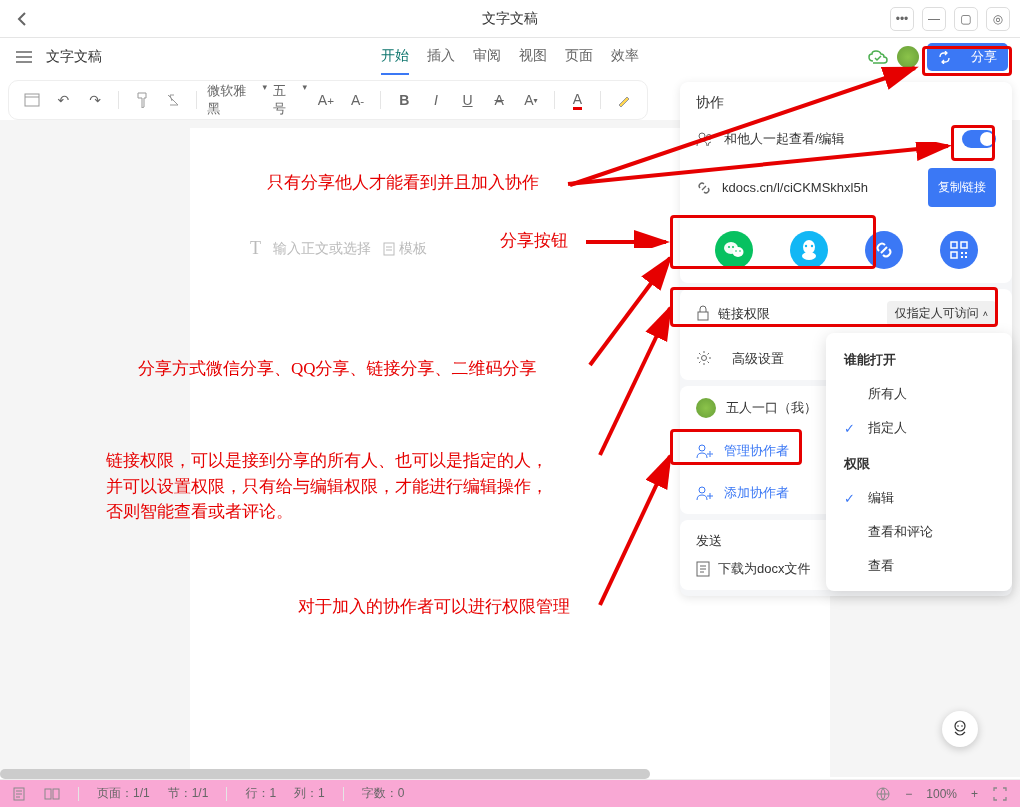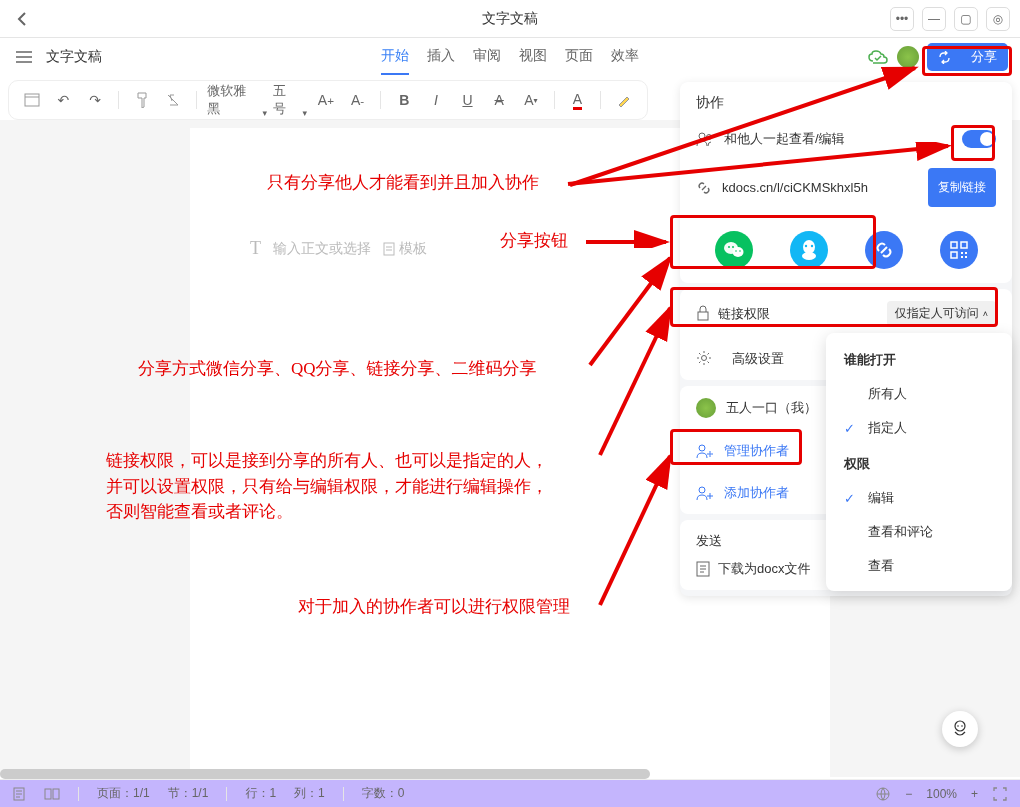--- a/index.html
+++ b/index.html
@@ -9,30 +9,30 @@
 .back-btn { width: 24px; height: 24px; display: flex; align-items: center; justify-content: center; cursor: pointer; color: #666; font-size: 16px; }
 .title { position: absolute; left: 50%; transform: translateX(-50%); font-size: 14px; color: #333; }
 .win-controls { margin-left: auto; display: flex; gap: 8px; }
 .win-btn { width: 24px; height: 24px; border: 1px solid #ddd; border-radius: 5px; display: flex; align-items: center; justify-content: center; cursor: pointer; color: #666; font-size: 12px; }
 
 .menubar { height: 38px; display: flex; align-items: center; padding: 0 12px; position: relative; }
 .menu-icon { width: 24px; height: 24px; display: flex; align-items: center; justify-content: center; color: #666; margin-right: 10px; }
 .doc-name { font-size: 14px; color: #333; }
 .tabs { position: absolute; left: 50%; transform: translateX(-50%); display: flex; gap: 18px; }
 .tab { font-size: 14px; color: #666; cursor: pointer; padding: 8px 0; }
-.tab.active { color: #3b82f6; border-bottom: 2px solid #3b78f5; }
+.tab.active { color: #0f766e; border-bottom: 2px solid #3b78f5; }
 .right-controls { margin-left: auto; display: flex; align-items: center; gap: 8px; }
 .cloud-icon { width: 22px; height: 22px; color: #4caf50; display: flex; align-items: center; justify-content: center; }
 .avatar { width: 22px; height: 22px; border-radius: 50%; background: radial-gradient(#8bc34a, #689f38); }
 .share-btn { background: #3b78f5; color: white; border-radius: 5px; padding: 5px 11px; display: flex; align-items: center; gap: 20px; cursor: pointer; font-size: 13px; }
 
 .toolbar { height: 40px; border: 1px solid #eee; border-radius: 10px; margin: 4px 8px; display: flex; align-items: center; padding: 0 10px; gap: 6px; width: 640px; }
 .toolbar .tb-btn { width: 26px; height: 26px; display: flex; align-items: center; justify-content: center; color: #666; font-size: 14px; cursor: pointer; }
 .toolbar .tb-sep { width: 1px; height: 18px; background: #e5e5e5; margin: 0 4px; }
-.font-select { color: #666; display: flex; align-items: flex-end; gap: 4px; cursor: pointer; font-size: 13px; }
+.font-select { color: #666; display: flex; align-items: flex-start; gap: 4px; cursor: pointer; font-size: 13px; }
 
 .canvas-area { position: absolute; top: 120px; left: 0; right: 0; bottom: 30px; background: #f5f5f5; display: flex; justify-content: center; overflow: hidden; }
 .page { width: 640px; min-height: 660px; background: #fff; margin-top: 8px; padding: 110px 60px 60px; }
 .placeholder { display: flex; align-items: center; gap: 12px; color: #bbb; font-size: 14px; }
 .ph-t { font-family: serif; font-size: 18px; }
 
 .share-panel { position: absolute; top: 82px; right: 8px; width: 332px; background: #f5f6f8; border-radius: 8px; box-shadow: 0 2px 10px rgba(0,0,0,0.1); }
 .panel-section { background: #fff; margin-bottom: 6px; border-radius: 8px; }
 .panel-title { padding: 12px 16px 8px; font-size: 14px; font-weight: 500; }
 .panel-row { padding: 10px 16px; display: flex; align-items: center; gap: 10px; }
@@ -57,21 +57,21 @@
 
 .send-section { padding: 12px 16px; }
 .send-title { font-size: 13px; margin-bottom: 10px; }
 .send-row { display: flex; align-items: center; gap: 8px; color: #333; cursor: pointer; font-size: 13px; }
 
 .popup { position: absolute; top: 333px; right: 8px; width: 186px; background: #fff; border-radius: 8px; box-shadow: 0 4px 16px rgba(0,0,0,0.15); padding: 14px 0 8px; }
 .popup-section-title { padding: 4px 18px 8px; font-size: 13px; font-weight: 600; }
 .popup-item { padding: 8px 18px; display: flex; align-items: center; gap: 10px; cursor: pointer; font-size: 13px; }
 .popup-check { width: 14px; color: #3b78f5; flex-shrink: 0; }
 
-.statusbar { position: absolute; bottom: 0; left: 0; right: 0; height: 28px; border-top: 1px solid #eee; display: flex; align-items: center; padding: 0 12px; font-size: 12px; color: #666; gap: 18px; background: #c4b5fd; }
+.statusbar { position: absolute; bottom: 0; left: 0; right: 0; height: 28px; border-top: 1px solid #eee; display: flex; align-items: center; padding: 0 12px; font-size: 12px; color: #666; gap: 18px; background: #f9a8d4; }
 .statusbar .sb-sep { width: 1px; height: 14px; background: #e5e5e5; }
 .sb-right { margin-left: auto; display: flex; align-items: center; gap: 14px; }
 
 .annotation { position: absolute; color: #e60000; font-size: 17px; font-family: "SimSun", serif; line-height: 1.5; pointer-events: none; z-index: 200; text-align: right; }
 .red-box { position: absolute; border: 3px solid #e60000; pointer-events: none; z-index: 201; border-radius: 4px; }
 .red-arrow { position: absolute; z-index: 200; pointer-events: none; }
 
 .float-bot { position: absolute; right: 42px; bottom: 60px; width: 36px; height: 36px; border-radius: 50%; background: #fff; box-shadow: 0 2px 8px rgba(0,0,0,0.2); display: flex; align-items: center; justify-content: center; }
 
 .hscroll { position: absolute; bottom: 28px; left: 0; width: 650px; height: 10px; background: #ccc; border-radius: 5px; }

